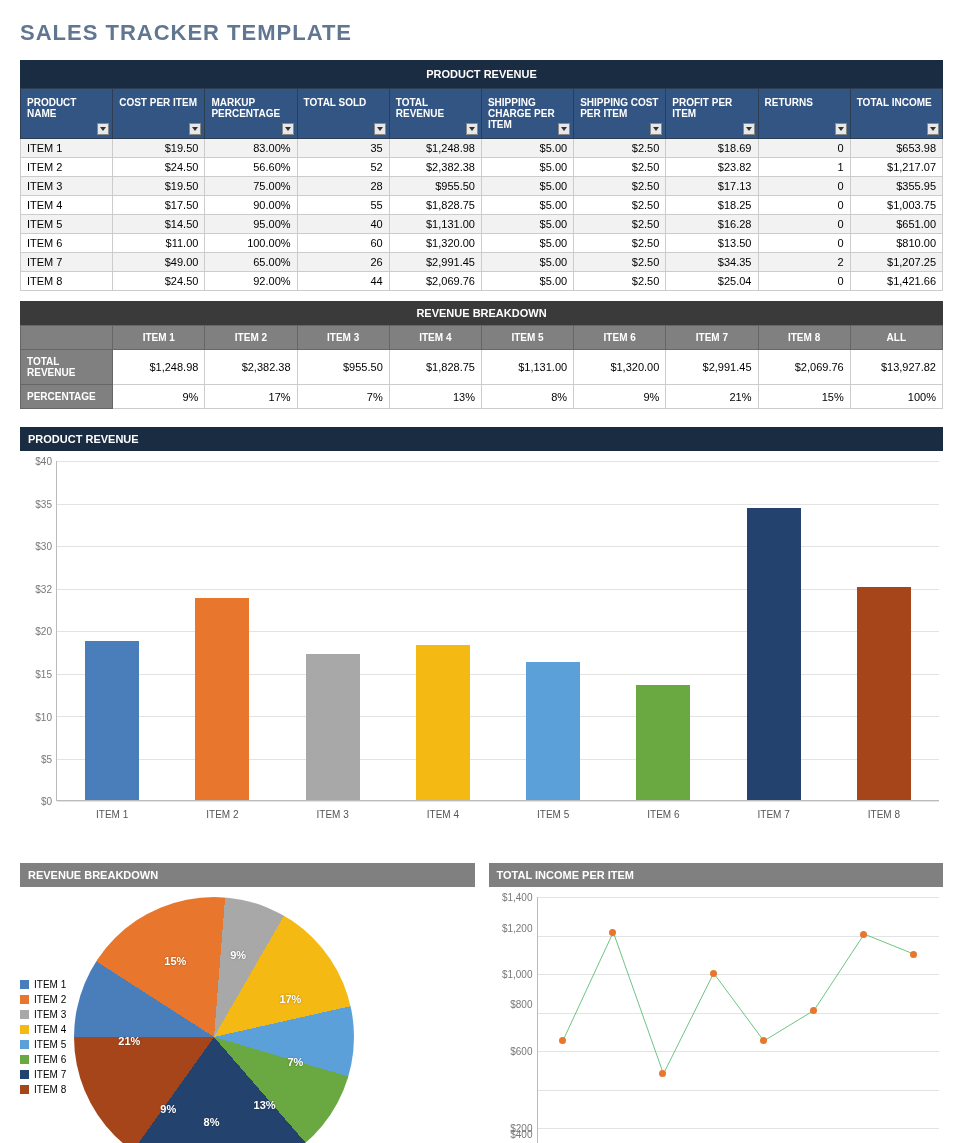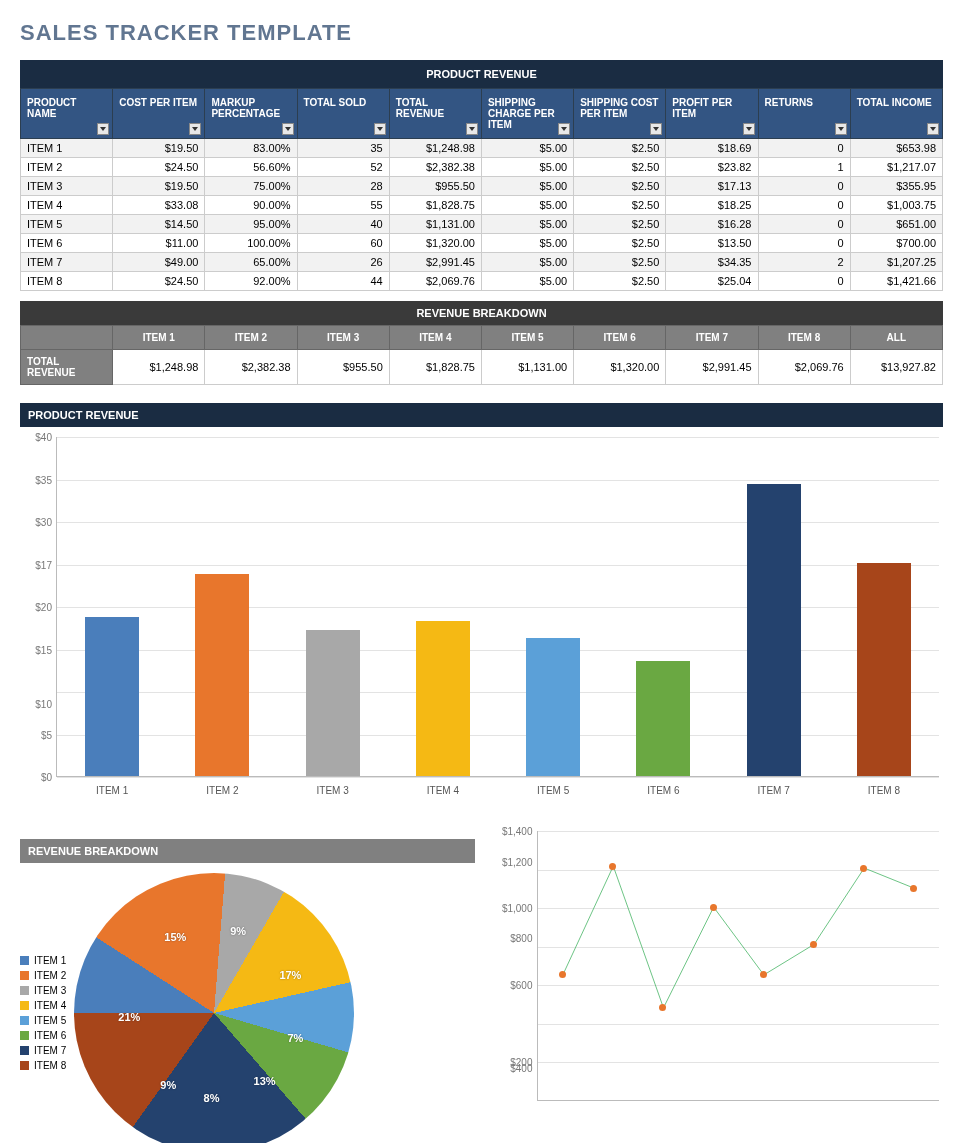--- a/index.html
+++ b/index.html
@@ -154,21 +154,21 @@
         <td>28</td>
         <td>$955.50</td>
         <td>$5.00</td>
         <td>$2.50</td>
         <td>$17.13</td>
         <td>0</td>
         <td>$355.95</td>
       </tr>
       <tr>
         <td class="name">ITEM 4</td>
-        <td>$33.08</td>
+        <td>$17.50</td>
         <td>90.00%</td>
         <td>55</td>
         <td>$1,828.75</td>
         <td>$5.00</td>
         <td>$2.50</td>
         <td>$18.25</td>
         <td>0</td>
         <td>$1,003.75</td>
       </tr>
       <tr>
@@ -186,21 +186,21 @@
       <tr>
         <td class="name">ITEM 6</td>
         <td>$11.00</td>
         <td>100.00%</td>
         <td>60</td>
         <td>$1,320.00</td>
         <td>$5.00</td>
         <td>$2.50</td>
         <td>$13.50</td>
         <td>0</td>
-        <td>$700.00</td>
+        <td>$810.00</td>
       </tr>
       <tr>
         <td class="name">ITEM 7</td>
         <td>$49.00</td>
         <td>65.00%</td>
         <td>26</td>
         <td>$2,991.45</td>
         <td>$5.00</td>
         <td>$2.50</td>
         <td>$34.35</td>
@@ -245,20 +245,32 @@
         <td>$1,248.98</td>
         <td>$2,382.38</td>
         <td>$955.50</td>
         <td>$1,828.75</td>
         <td>$1,131.00</td>
         <td>$1,320.00</td>
         <td>$2,991.45</td>
         <td>$2,069.76</td>
         <td>$13,927.82</td>
       </tr>
+      <tr>
+        <th class="rowhead">PERCENTAGE</th>
+        <td>9%</td>
+        <td>17%</td>
+        <td>7%</td>
+        <td>13%</td>
+        <td>8%</td>
+        <td>9%</td>
+        <td>21%</td>
+        <td>15%</td>
+        <td>100%</td>
+      </tr>
     </tbody>
 </table>
 
 <div class="chart-title-bar">PRODUCT REVENUE</div>
 <div class="bar-chart-wrap">
   <div class="bar-plot" id="bar-plot">
       <div class="bar-gridline" style="top: 340px;"></div>
       <div class="bar-gridline" style="top: 297.5px;"></div>
       <div class="bar-gridline" style="top: 255px;"></div>
       <div class="bar-gridline" style="top: 212.5px;"></div>
@@ -296,24 +308,24 @@
         <div class="bar-xlabel">ITEM 7</div>
       </div>
       <div class="bar-group" style="left: calc(93.75% - 27px);">
         <div class="bar-rect" style="height: 212.84px; background: rgb(167, 69, 26);"></div>
         <div class="bar-xlabel">ITEM 8</div>
       </div>
     </div>
   <div id="bar-ylabels">
       <div class="bar-ylabel" style="top: 344px;">$0</div>
       <div class="bar-ylabel" style="top: 301.5px;">$5</div>
-      <div class="bar-ylabel" style="top: 271px;">$10</div>
+      <div class="bar-ylabel" style="top: 260px;">$10</div>
       <div class="bar-ylabel" style="top: 216.5px;">$15</div>
       <div class="bar-ylabel" style="top: 174px;">$20</div>
-      <div class="bar-ylabel" style="top: 131.5px;">$17</div>
+      <div class="bar-ylabel" style="top: 131.5px;">$32</div>
       <div class="bar-ylabel" style="top: 89px;">$30</div>
       <div class="bar-ylabel" style="top: 46.5px;">$35</div>
       <div class="bar-ylabel" style="top: 4px;">$40</div>
     </div>
 </div>
 
 <div class="lower-row">
   <div class="lower-col">
     <div class="chart-title-bar gray">REVENUE BREAKDOWN</div>
     <div class="pie-area">
@@ -358,20 +370,21 @@
           <div class="pie-label" style="left: 221.167px; top: 165.238px;">7%</div>
           <div class="pie-label" style="left: 190.397px; top: 208.448px;">13%</div>
           <div class="pie-label" style="left: 137.303px; top: 224.957px;">8%</div>
           <div class="pie-label" style="left: 94.0455px; top: 211.507px;">9%</div>
           <div class="pie-label" style="left: 55.0963px; top: 144.044px;">21%</div>
           <div class="pie-label" style="left: 101.051px; top: 64.449px;">15%</div>
         </div>
     </div>
   </div>
   <div class="lower-col">
+    <div class="chart-title-bar gray">TOTAL INCOME PER ITEM</div>
     <div class="line-wrap">
       <div class="line-plot" id="line-plot">
           <div class="bar-gridline" style="top: 231.429px;"></div>
           <div class="bar-gridline" style="top: 192.857px;"></div>
           <div class="bar-gridline" style="top: 154.286px;"></div>
           <div class="bar-gridline" style="top: 115.714px;"></div>
           <div class="bar-gridline" style="top: 77.1429px;"></div>
           <div class="bar-gridline" style="top: 38.5714px;"></div>
           <div class="bar-gridline" style="top: 0px;"></div>
           <svg class="linepath" viewBox="0 0 100 100" preserveAspectRatio="none">

